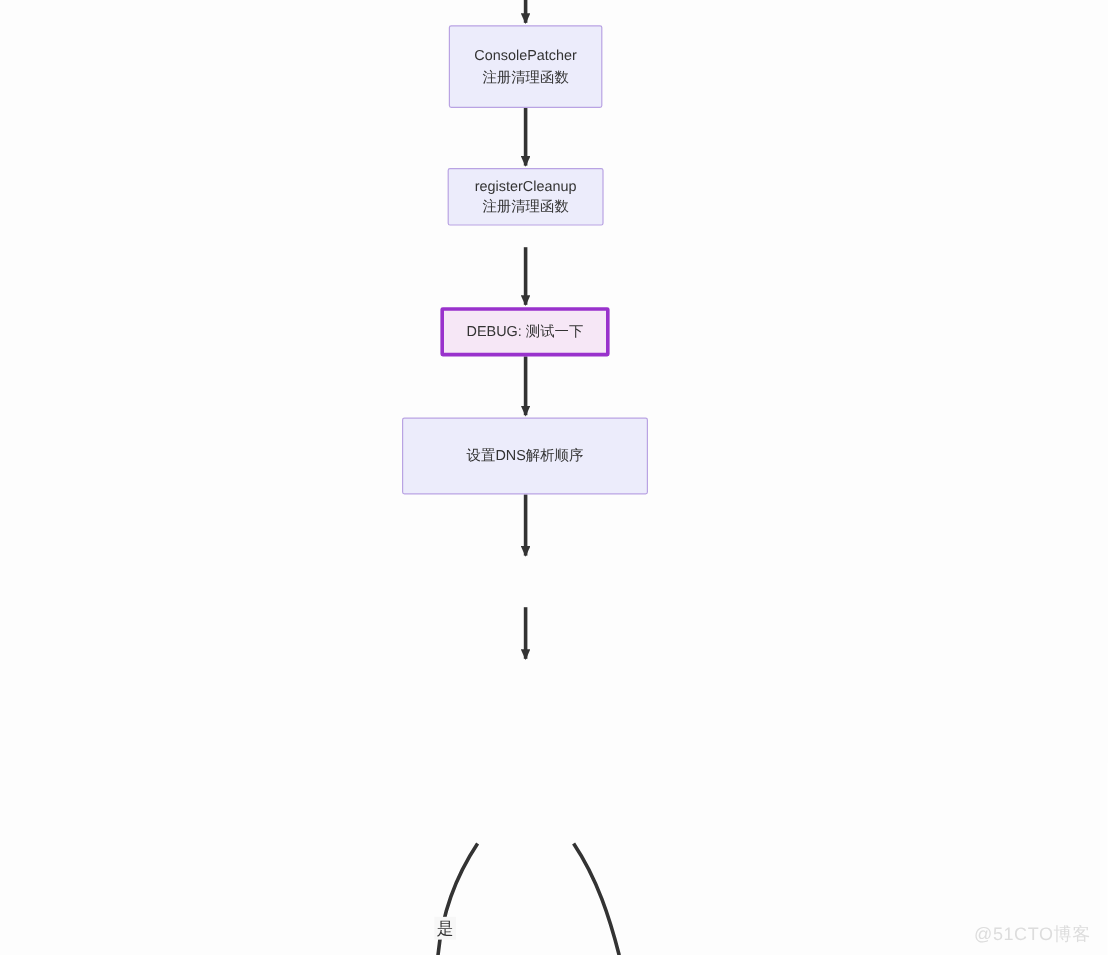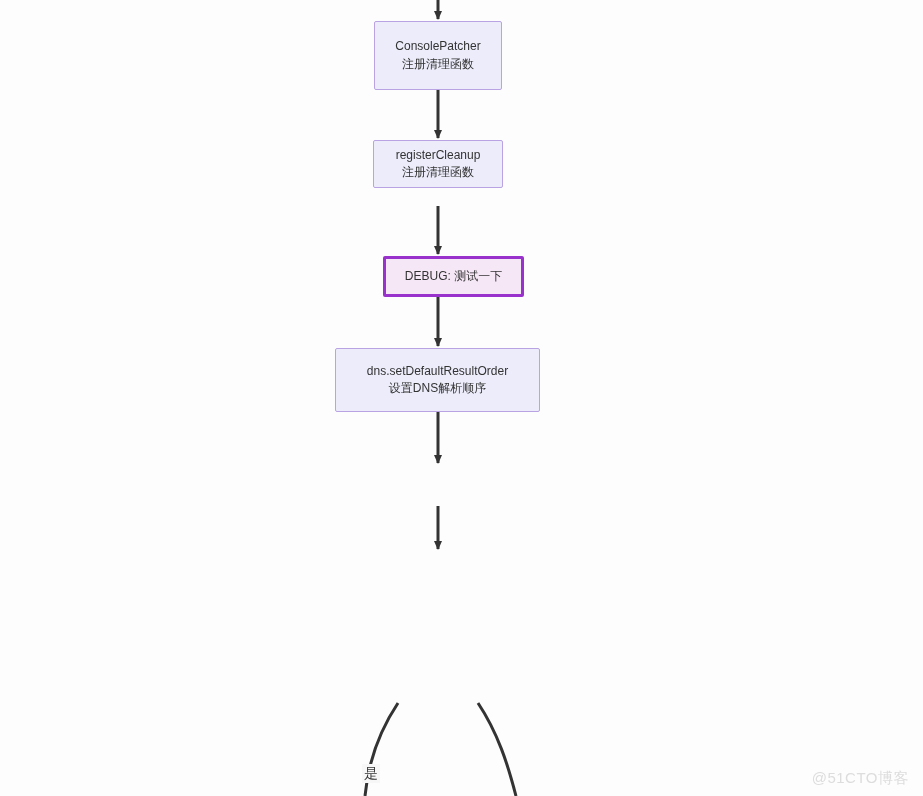--- a/index.html
+++ b/index.html
@@ -134,26 +134,25 @@
   <div class="node process" style="left:374px; top:21px; width:128px; height:69px;">
     <span class="line">ConsolePatcher</span>
     <span class="line">注册清理函数</span>
   </div>
 
   <div class="node process" style="left:373px; top:140px; width:130px; height:48px;">
     <span class="line">registerCleanup</span>
     <span class="line">注册清理函数</span>
   </div>
 
-  <div class="node debug" style="left:367px; top:256px; width:141px; height:41px;margin-left:16px;">
+  <div class="node debug" style="left:367px; top:256px; width:141px; height:41px;">
     <span class="line">DEBUG: 测试一下</span>
   </div>
 
   <div class="node process" style="left:335px; top:348px; width:205px; height:64px;">
-    <span class="line">dns.setDefaultResultOrder</span>
     <span class="line">设置DNS解析顺序</span>
   </div>
 
 
 
   <div class="edge-label" style="left:362px; top:764px;">是</div>
 
   <div class="watermark">@51CTO博客</div>
 
 </div>

